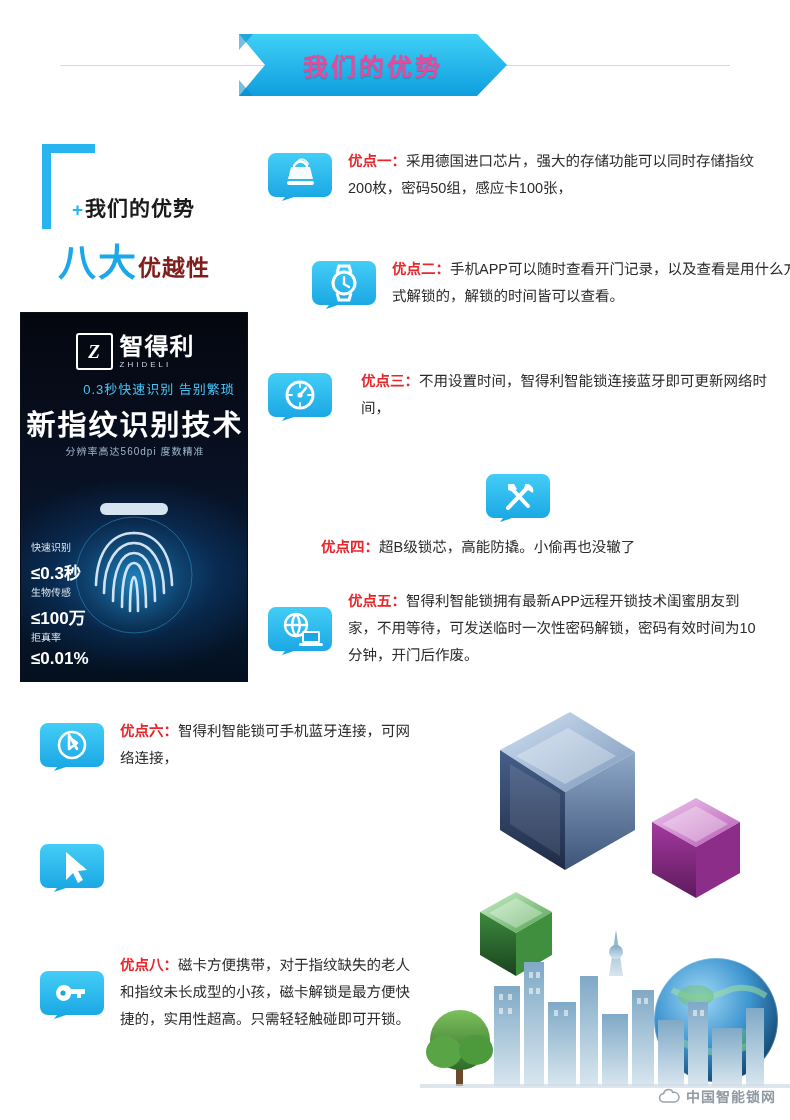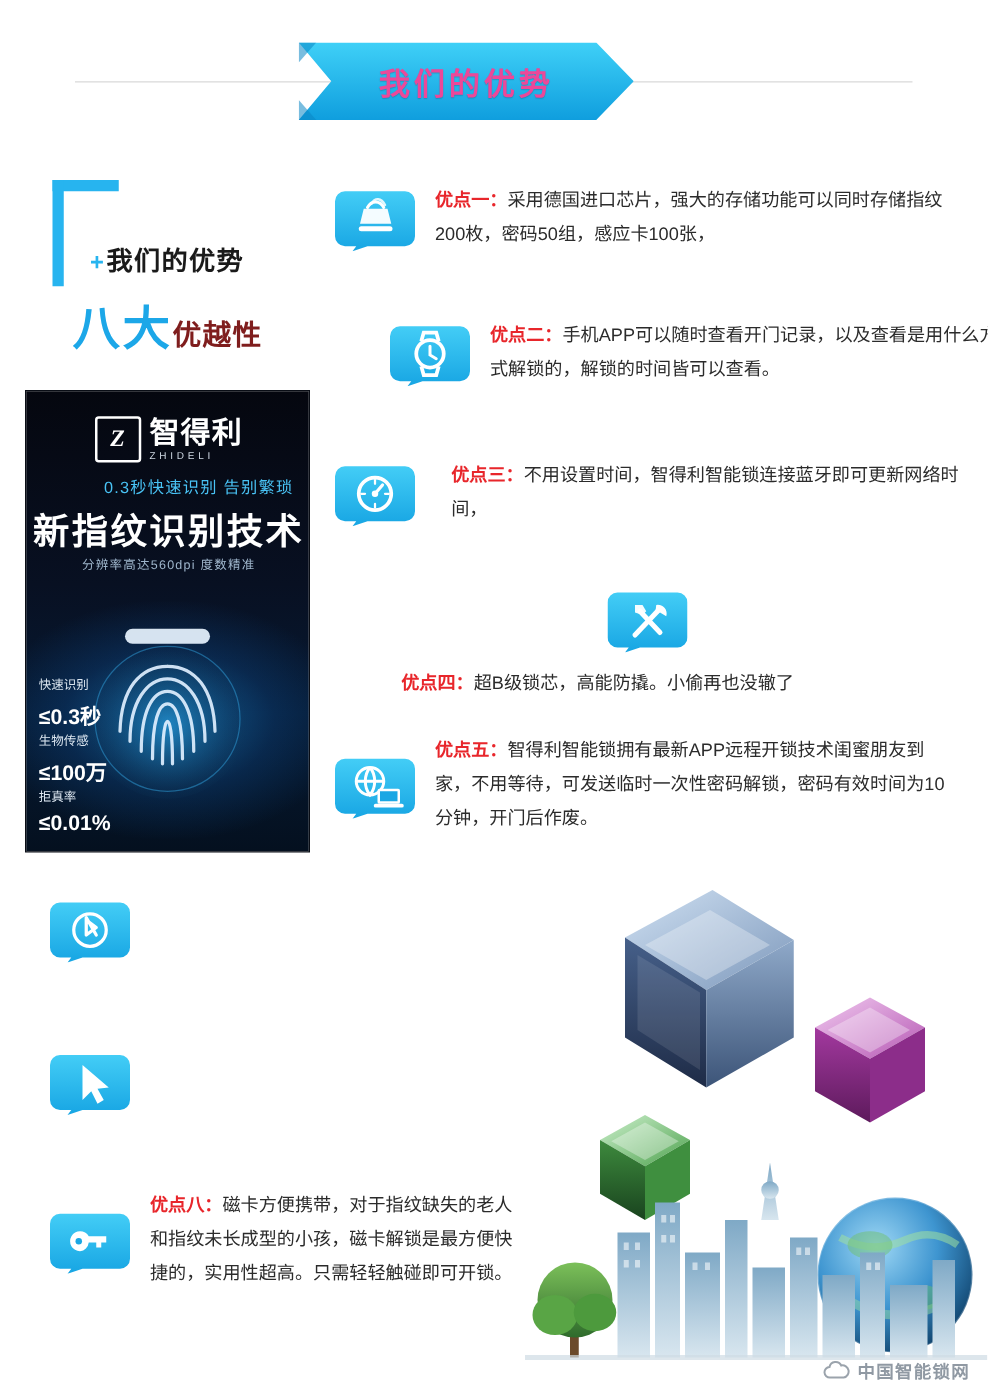--- a/index.html
+++ b/index.html
@@ -507,20 +507,23 @@
       <defs>
           <linearGradient id="bd6" x1="0" y1="0" x2="0" y2="1">
             <stop offset="0%" stop-color="#43cdf6"></stop>
             <stop offset="100%" stop-color="#17a5e3"></stop>
           </linearGradient>
         </defs>
       <path d="M8 4 H56 A8 8 0 0 1 64 12 V40 A8 8 0 0 1 56 48 H26 L14 52 L17 48 H8 A8 8 0 0 1 0 40 V12 A8 8 0 0 1 8 4 Z" fill="url(#bd6)"></path>
       <circle cx="32" cy="26" r="13" fill="none" stroke="#ffffff" stroke-width="2.6"></circle>
       <path d="M29 18 l8 6 l-8 6 v-14 l8 14" fill="none" stroke="#ffffff" stroke-width="2.6" stroke-linejoin="round" stroke-linecap="round"></path>
     </svg>
+  </div>
+  <div class="adv-text">
+    <span class="adv-title">优点六：</span><span>智得利智能锁可手机蓝牙连接，可网络连接，</span>
   </div>
 </div>
 
 <div class="adv" id="adv7">
   <div class="badge">
     <svg width="64" height="52" viewBox="0 0 64 52">
       <defs>
           <linearGradient id="bd7" x1="0" y1="0" x2="0" y2="1">
             <stop offset="0%" stop-color="#43cdf6"></stop>
             <stop offset="100%" stop-color="#17a5e3"></stop>

